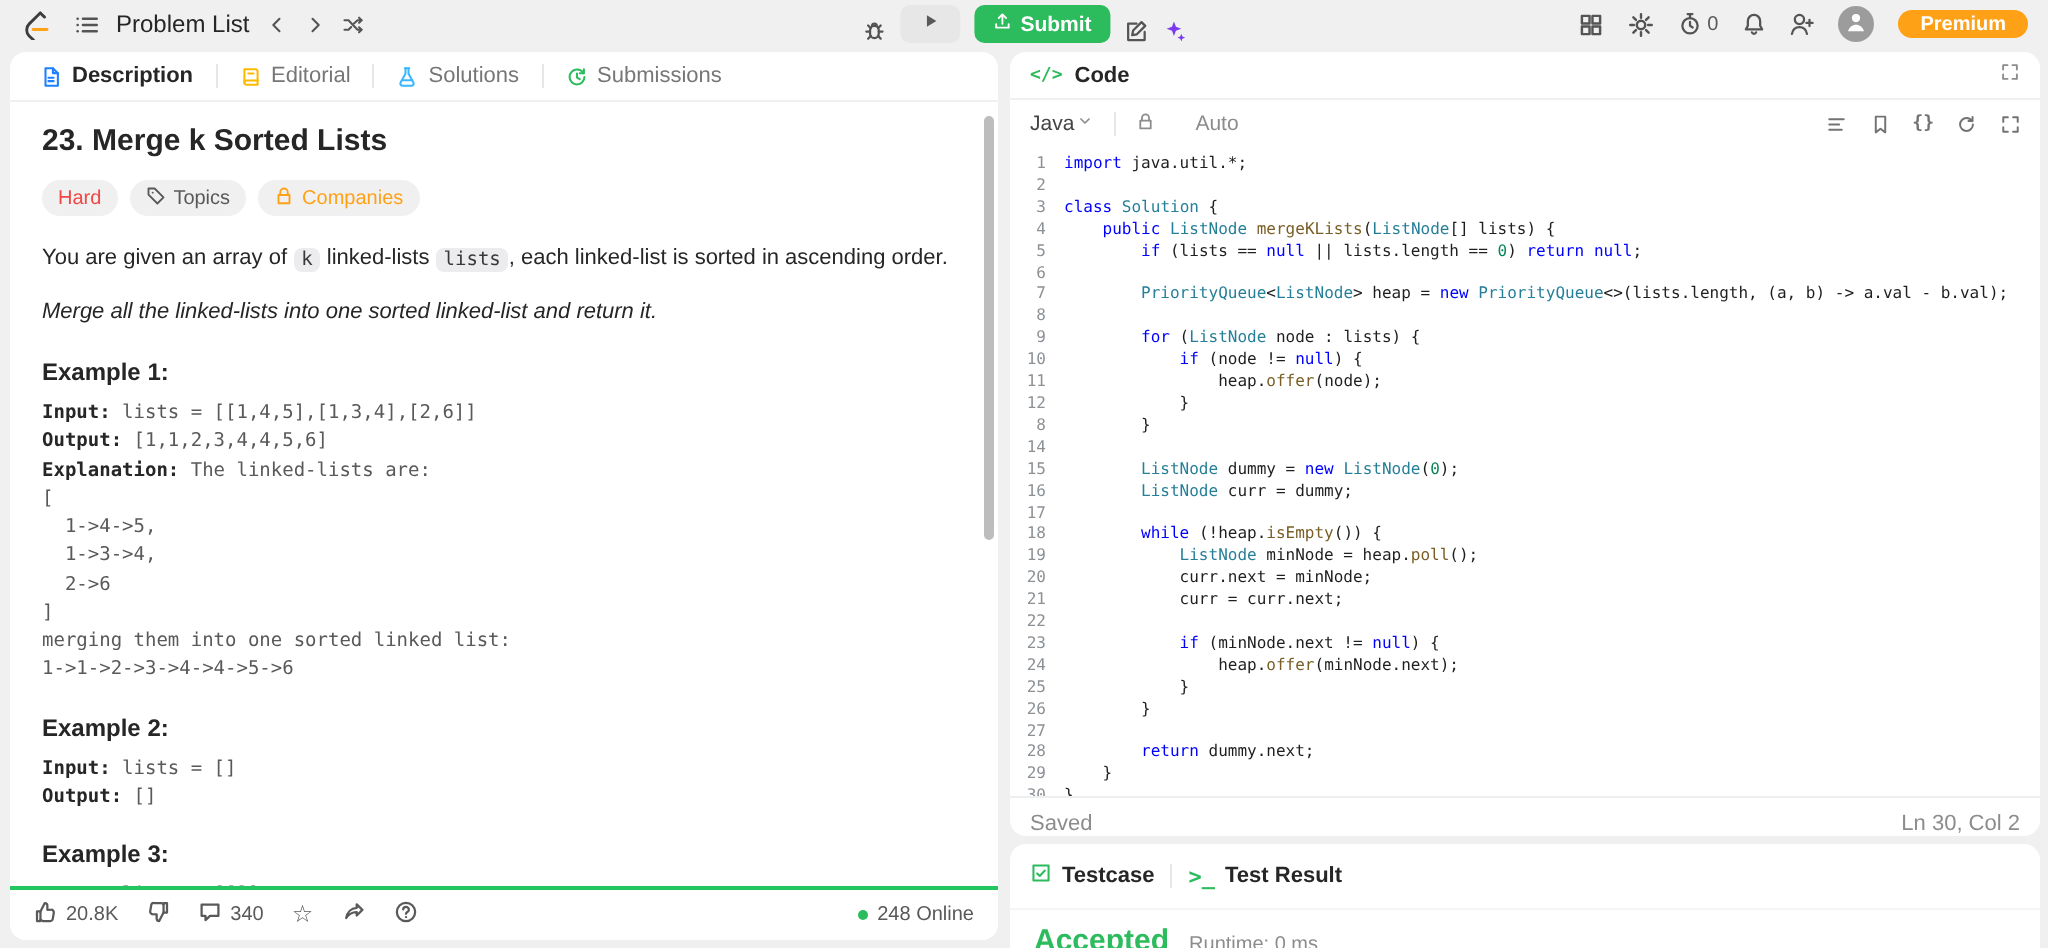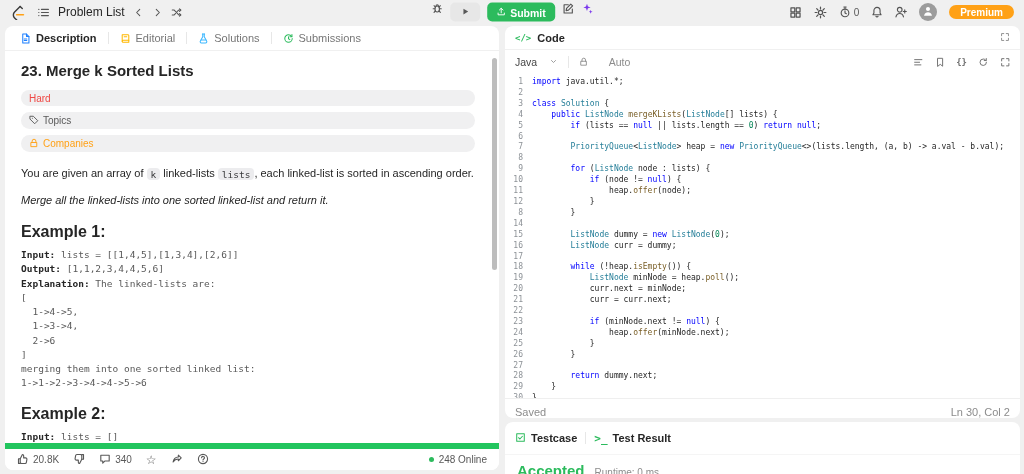--- a/index.html
+++ b/index.html
@@ -13,21 +13,21 @@
   }
   .ic { display:inline-flex; align-items:center; justify-content:center; line-height:1; }
   .ic svg { width:1em; height:1em; display:block; }
   .ic-t { font-style:normal; }
   [data-icon="thumbs-down"] svg { transform:rotate(180deg); }
 
   
   .topbar { position:absolute; top:0; left:0; right:0; height:24px; display:flex; align-items:center; padding:0 10px; gap:8px; }
   .topbar .tico { font-size:13px; color:#545454; cursor:pointer; background:none; border:none; display:inline-flex; align-items:center; }
   .pl-label { font-size:12px; font-weight:500; color:#262626; cursor:pointer; margin-left:0; }
-  .center-controls { position:absolute; left:50%; top:50%; transform:translate(-50%,-50%); display:flex; align-items:flex-start; gap:7px; }
+  .center-controls { position:absolute; left:50%; top:50%; transform:translate(-50%,-50%); display:flex; align-items:flex-end; gap:7px; }
   .run-btn { background:#e7e7e7; border:none; border-radius:5px; width:30px; height:19px; display:flex; align-items:center; justify-content:center; font-size:10px; color:#595959; cursor:pointer; }
   .submit-btn { background:var(--green); border:none; border-radius:5px; height:19px; padding:0 9px; display:flex; align-items:center; gap:4px; color:#fff; font-size:10.5px; font-weight:600; font-family:inherit; cursor:pointer; }
   .submit-btn .ic { font-size:10px; }
   .sparkle { color:#7c3aed !important; }
   .right-controls { margin-left:auto; display:flex; align-items:center; gap:12px; }
   .counter { display:flex; align-items:center; gap:3px; font-size:10px; color:#595959; }
   .avatar { width:18px; height:18px; border-radius:50%; background:#9c9c9c; display:flex; align-items:center; justify-content:center; color:#fff; font-size:11px; cursor:pointer; overflow:hidden; }
   .premium-btn { background:var(--orange); color:#fff; border:none; border-radius:9px; height:14px; padding:0 11px; font-size:10px; font-weight:600; font-family:inherit; cursor:pointer; }
 
   
@@ -37,47 +37,47 @@
   .tc-panel { left:505px; top:422px; width:515px; height:150px; }
 
   
   .panel-tabs { height:25px; display:flex; align-items:center; gap:4px; padding:0 8px; border-bottom:1px solid #f0f0f0; }
   .tab { display:flex; align-items:center; gap:5px; padding:0 7px; height:100%; font-size:11px; color:#767676; cursor:pointer; }
   .tab.active { color:#262626; font-weight:600; }
   .tab .ic { font-size:11px; }
   .sep { width:1px; height:12px; background:#e7e7e7; }
   .desc-content { position:absolute; top:26px; bottom:27px; left:0; right:8px; padding:10px 16px 0; overflow:hidden; }
   .desc-content h1 { font-size:15px; font-weight:700; margin-bottom:11px; }
-  .badges { display:flex; gap:6px; margin-bottom:13px;flex-direction:column; }
+  .badges { display:flex; gap:6px; margin-bottom:13px; }
   .pill { background:#f0f0f1; border-radius:10px; padding:2.5px 8px; font-size:10px; color:#595959; display:inline-flex; align-items:center; gap:4px; cursor:pointer; }
   .pill .ic { font-size:10px; }
   .pill.hard { color:var(--hard); font-weight:500; }
   .pill.companies { color:var(--orange); }
   .desc-content p { font-size:11px; line-height:1.55; margin-bottom:10px; }
   .italic { font-style:italic; }
   .chip { font-family:"DejaVu Sans Mono",monospace; font-size:9.5px; background:#ececee; padding:0.5px 4px; border-radius:4px; color:#38393b; white-space:nowrap; }
-  .ex-h { font-weight:700; font-size:16px; margin:14px 0 7px; }
+  .ex-h { font-weight:700; font-size:12px; margin:14px 0 7px; }
   .ex-block { font-family:"DejaVu Sans Mono",monospace; font-size:9.5px; line-height:1.5; color:#595959; white-space:pre; margin-bottom:4px; }
   .ex-label { font-weight:700; color:#262626; }
   .scroll-thumb { position:absolute; top:32px; right:2px; width:5px; height:212px; background:#bdbdbd; border-radius:3px; cursor:pointer; }
-  .panel-footer { position:absolute; left:0; right:0; bottom:0; height:27px; border-top:6px solid #22c55e; display:flex; align-items:center; gap:14px; padding:0 12px; font-size:10px; color:#595959; background:#fff; }
+  .panel-footer { position:absolute; left:0; right:0; bottom:0; height:27px; border-top:2px solid #22c55e; display:flex; align-items:center; gap:14px; padding:0 12px; font-size:10px; color:#595959; background:#fff; }
   .f-item { display:flex; align-items:center; gap:4px; cursor:pointer; }
   .f-item .ic { font-size:12px; color:#595959; }
   .online { margin-left:auto; display:flex; align-items:center; gap:5px; color:#595959; }
   .g-dot { width:5px; height:5px; border-radius:50%; background:var(--green); }
 
   
   .code-header { height:24px; flex:none; display:flex; align-items:center; gap:6px; padding:0 10px; border-bottom:1px solid #f0f0f0; }
   .mono-ic .ic-t { font-family:"DejaVu Sans Mono",monospace; font-weight:700; }
   .code-tag-host { color:var(--green); font-size:9px; }
   .code-header-label { font-size:11px; font-weight:600; }
   .hdr-spacer { flex:1; }
   .hdr-ic { font-size:10px; color:#8c8c8c; cursor:pointer; }
   .code-toolbar { height:24px; flex:none; display:flex; align-items:center; gap:10px; padding:0 10px; }
-  .lang-select { display:flex; align-items:center; gap:12px; font-size:10.5px; color:#444; cursor:pointer; }
+  .lang-select { display:flex; align-items:center; gap:1px; font-size:10.5px; color:#444; cursor:pointer; }
   .lang-select .ic { font-size:9px; color:#8c8c8c; }
   .auto-toggle { display:flex; align-items:center; gap:20px; font-size:10.5px; color:#8c8c8c; cursor:pointer; }
   .auto-toggle .ic { font-size:9.5px; }
   .toolbar-icons { margin-left:auto; display:flex; align-items:center; gap:11px; color:#737373; }
   .toolbar-icons .tico { font-size:10.5px; cursor:pointer; background:none; border:none; color:#737373; display:inline-flex; }
   .code-body { flex:1; overflow:hidden; padding-top:3px; font-family:"DejaVu Sans Mono",monospace; font-size:8px; cursor:text; }
   .code-line { display:flex; line-height:10.9px; white-space:pre; }
   .ln { flex:none; width:27px; text-align:right; padding-right:9px; color:#8c9196; }
   .tk-p { color:#1f1f1f; }
   .tk-k { color:var(--kw); }

